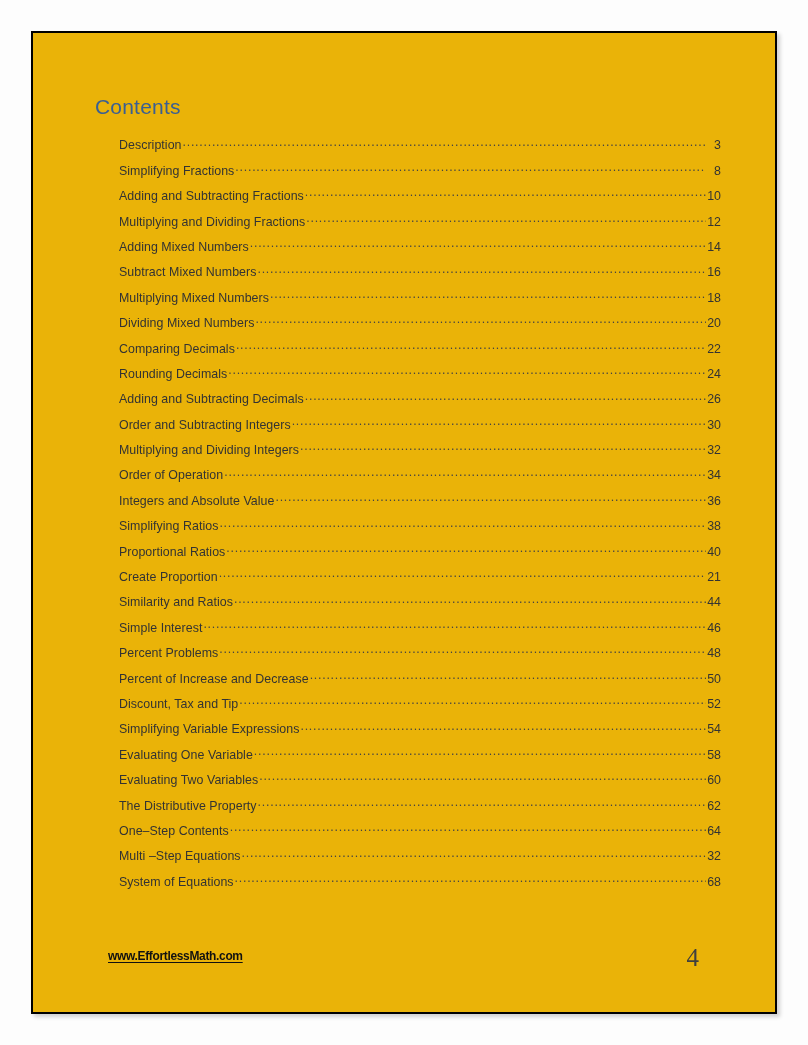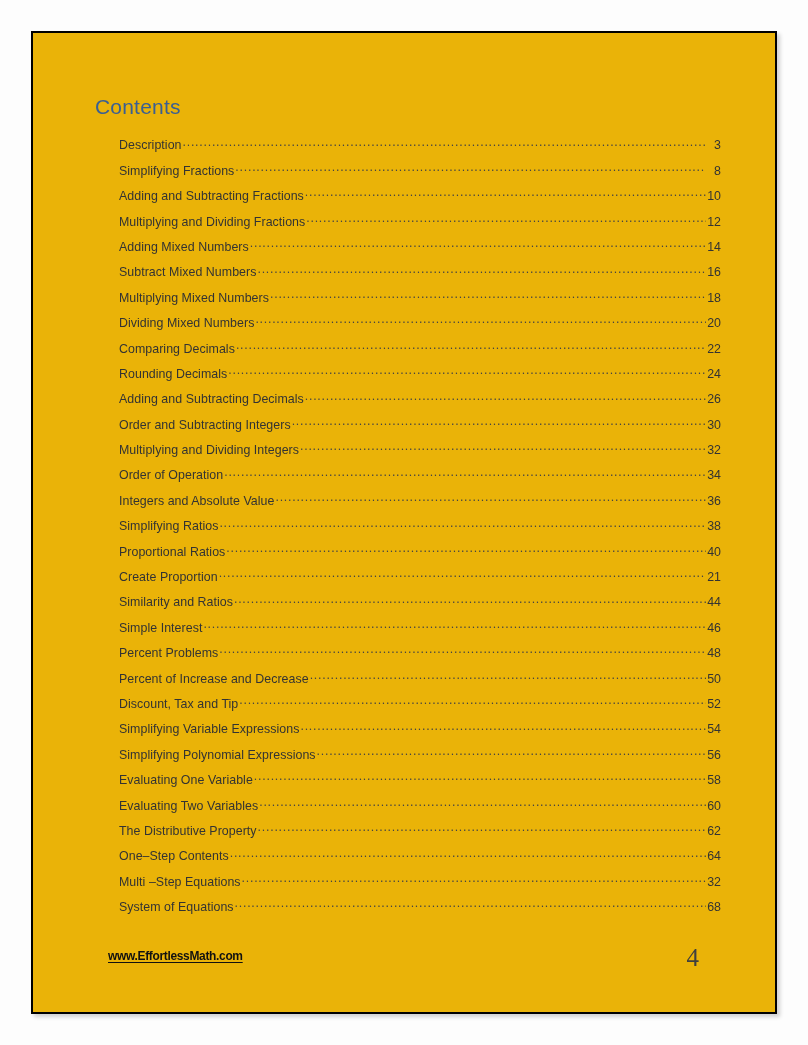--- a/index.html
+++ b/index.html
@@ -272,25 +272,20 @@
             <span class="toc-title">Discount, Tax and Tip</span>
             <span class="toc-leader"></span>
             <span class="toc-page">52</span>
           </li>
           <li class="toc-entry">
             <span class="toc-title">Simplifying Variable Expressions</span>
             <span class="toc-leader"></span>
             <span class="toc-page">54</span>
           </li>
           <li class="toc-entry">
-            <span class="toc-title">Simplifying Polynomial Expressions</span>
-            <span class="toc-leader"></span>
-            <span class="toc-page">56</span>
-          </li>
-          <li class="toc-entry">
             <span class="toc-title">Evaluating One Variable</span>
             <span class="toc-leader"></span>
             <span class="toc-page">58</span>
           </li>
           <li class="toc-entry">
             <span class="toc-title">Evaluating Two Variables</span>
             <span class="toc-leader"></span>
             <span class="toc-page">60</span>
           </li>
           <li class="toc-entry">

